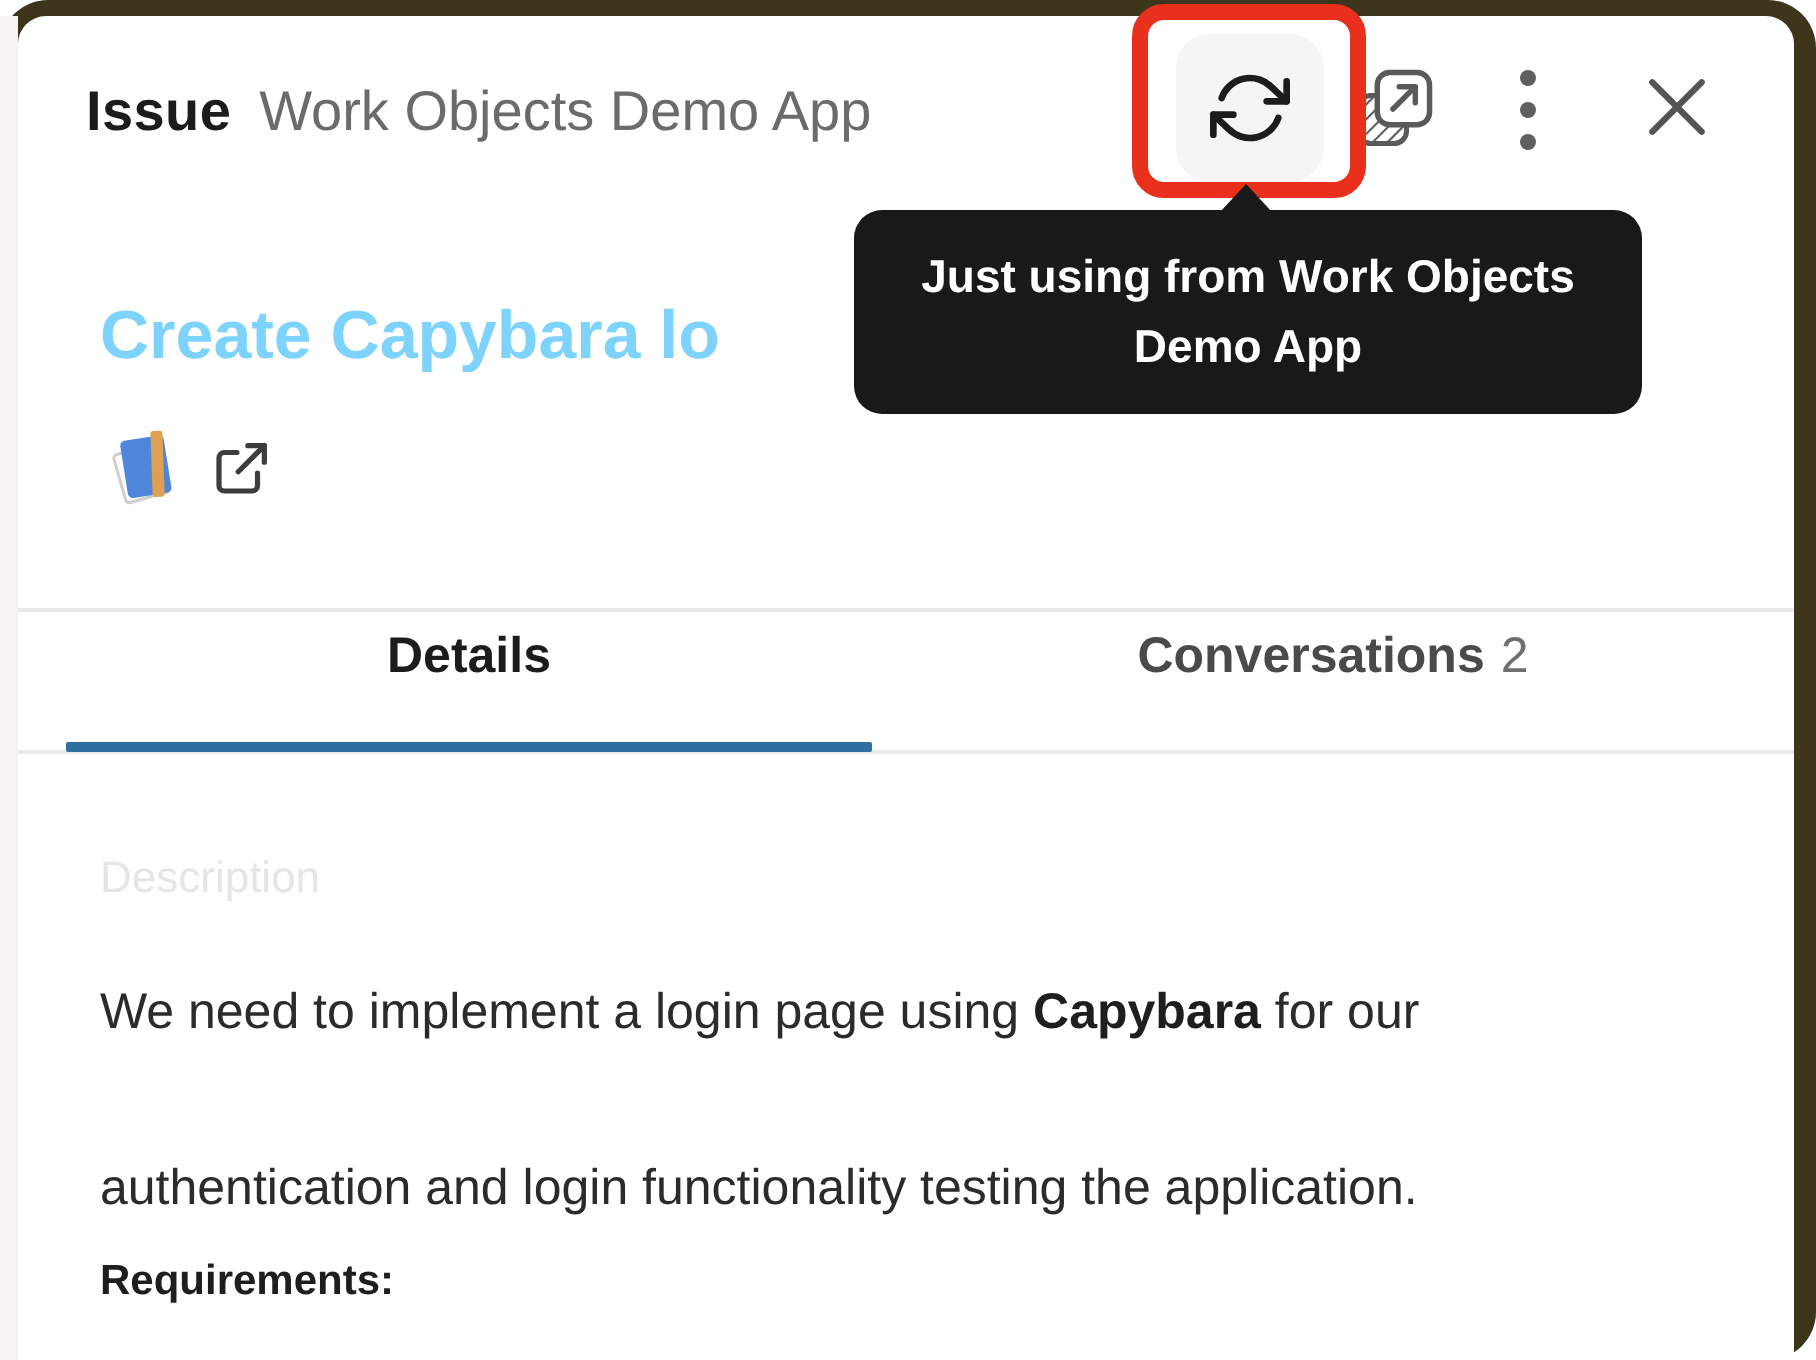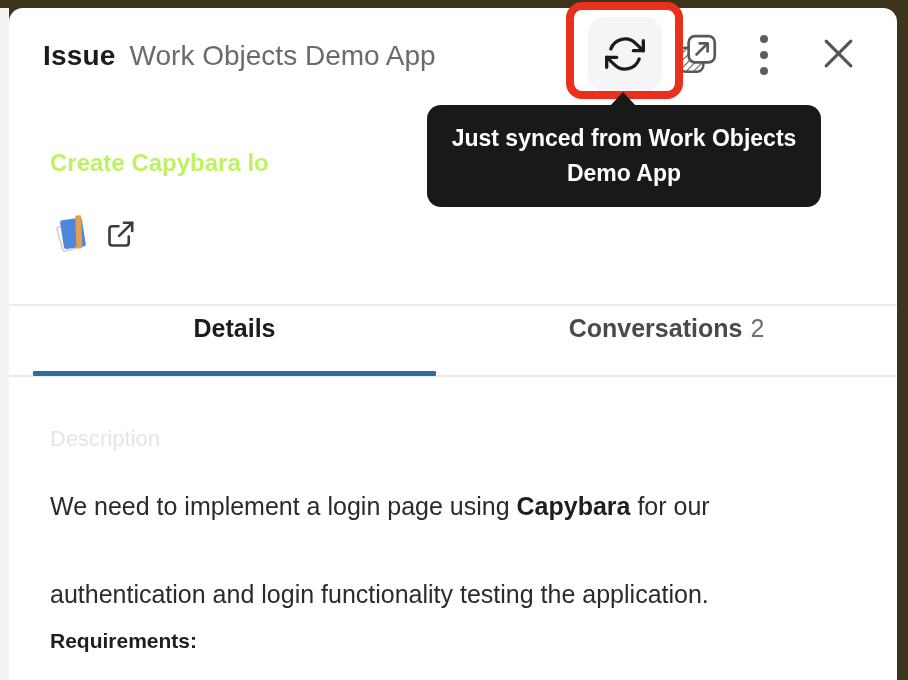--- a/index.html
+++ b/index.html
@@ -1,19 +1,19 @@
 <!DOCTYPE html>
 <html><head>
 <meta charset="utf-8">
 <style>
   * { margin: 0; padding: 0; box-sizing: border-box; }
   html, body { width: 908px; height: 680px; }
   body { font-family: "Liberation Sans", sans-serif; overflow: hidden; }
 
-  .stage { position: relative; width: 908px; height: 680px; background: #3c351c; }
+  .stage { position: relative; width: 908px; height: 680px; background: #3c351c; border-radius: 24px; }
 
   .left-strip {
     position: absolute; left: 0; top: 8px; width: 9px; height: 672px;
     background: #f4f3f2; z-index: 1;
   }
   .panel {
     position: absolute; left: 9px; top: 8px; width: 888px; height: 672px;
     background: #ffffff; border-radius: 14px 14px 0 0; z-index: 2;
   }
 
@@ -52,21 +52,21 @@
   .tooltip-arrow {
     position: absolute; left: 610px; top: 92px; z-index: 61;
     width: 0; height: 0;
     border-left: 13px solid transparent; border-right: 13px solid transparent;
     border-bottom: 14px solid #191919;
   }
 
   
   .issue-title {
     position: absolute; left: 50px; top: 149px; z-index: 10;
-    font-size: 24px; font-weight: 800; color: #bef264; white-space: nowrap;
+    font-size: 34px; font-weight: 800; color: #7dd3fc; white-space: nowrap;
   }
   .title-meta { position: absolute; left: 52px; top: 214px; z-index: 10; display: flex; align-items: center; gap: 12px; }
 
   
   .divider { position: absolute; left: 9px; width: 888px; height: 2px; background: #e9e9e9; z-index: 5; }
   .divider-top { top: 304px; }
   .divider-bottom { top: 375px; }
   .tab {
     position: absolute; top: 294px; height: 68px; line-height: 68px; z-index: 10;
     text-align: center; font-size: 25px; cursor: pointer; white-space: nowrap;
@@ -173,21 +173,21 @@
         <svg width="33" height="33" viewBox="0 0 24 24" fill="none" stroke="#3d3d3d" stroke-width="1.9" stroke-linecap="round" stroke-linejoin="round">
           <path d="M18 13.5V18a2 2 0 0 1-2 2H6a2 2 0 0 1-2-2V8a2 2 0 0 1 2-2h4.5"></path>
           <polyline points="14.5 3.5 20.5 3.5 20.5 9.5"></polyline>
           <line x1="11" y1="13" x2="20.5" y2="3.5"></line>
         </svg>
       </span>
     </a>
   </div>
 
   <div class="tooltip-arrow"></div>
-  <div class="tooltip">Just synced from Work Objects Demo App</div>
+  <div class="tooltip">Just using from Work Objects Demo App</div>
 
   <div class="divider divider-top"></div>
   <div class="tab tab-details">
     <span>Details</span>
   </div>
   <div class="tab tab-conversations">
     <span>Conversations</span><span class="tab-count">2</span>
   </div>
   <div class="tab-underline"></div>
   <div class="divider divider-bottom"></div>

